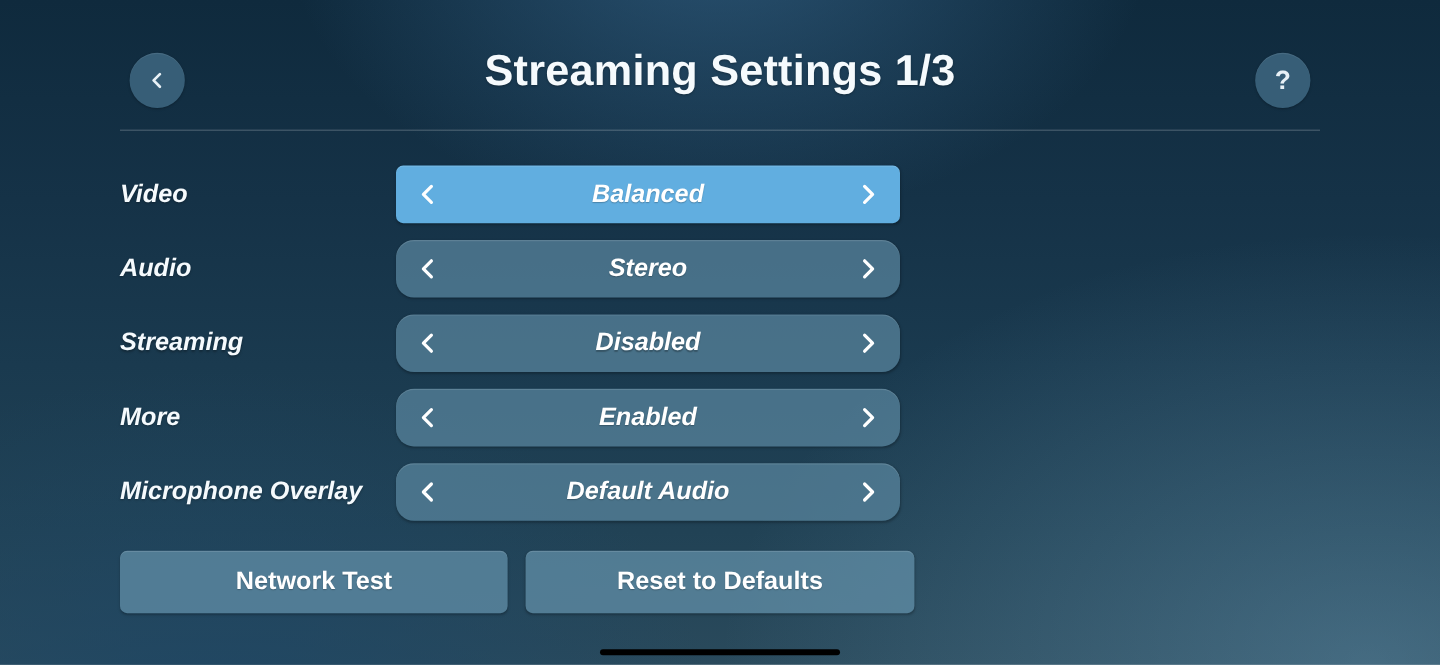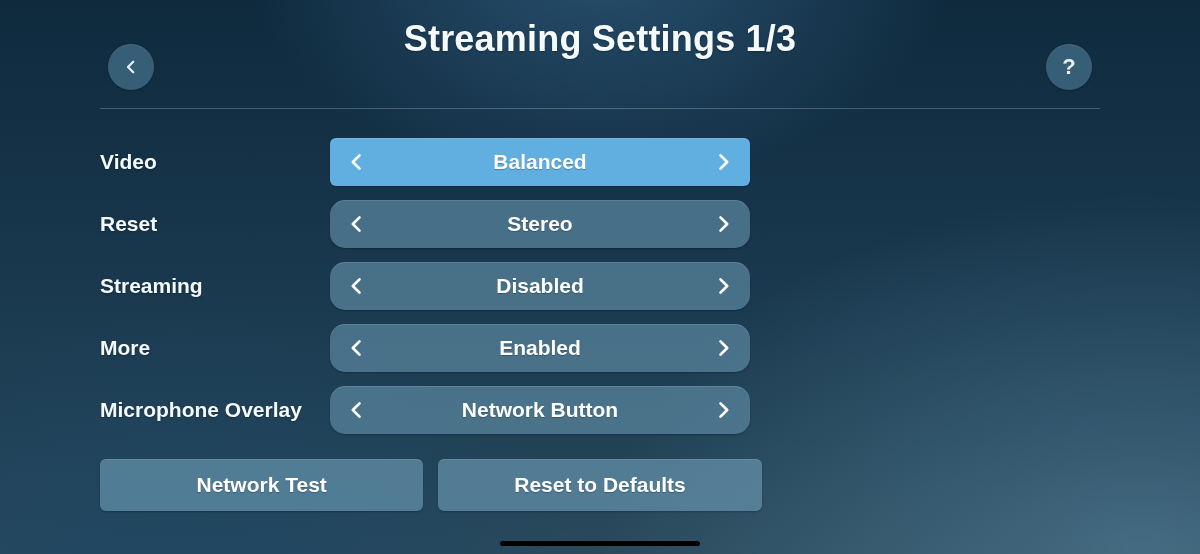--- a/index.html
+++ b/index.html
@@ -9,21 +9,21 @@
       radial-gradient(ellipse 700px 500px at 15% 110%, rgba(30,70,100,0.9), transparent 60%),
       radial-gradient(ellipse 900px 600px at 95% 100%, rgba(120,170,200,0.35), transparent 60%),
       radial-gradient(ellipse 600px 400px at 50% -10%, rgba(60,110,150,0.6), transparent 60%),
       linear-gradient(180deg, #0f2a3d 0%, #153247 30%, #1a3a4f 55%, #214255 80%, #2a4a5c 100%);
     color: #fff;
     position: relative;
   }
   .header {
     position: relative;
     display: flex;
-    align-items: flex-start;
+    align-items: center;
     justify-content: center;
     height: 100px;
     padding: 0 110px;
   }
   .circ-btn {
     position: absolute;
     top: 44px;
     width: 46px; height: 46px;
     border-radius: 50%;
     background: rgba(60,100,125,0.9);
@@ -43,20 +43,21 @@
     margin-top: 18px;
     text-shadow: 0 1px 2px rgba(0,0,0,0.3);
   }
   .divider {
     height: 1px;
     background: rgba(255,255,255,0.22);
     margin: 8px 100px 0 100px;
   }
   .content {
     padding: 22px 100px 0 100px;
+    font-style: italic;
   }
   .row {
     display: grid;
     grid-template-columns: 230px 420px 1fr;
     align-items: center;
     height: 62px;
   }
   .row-label {
     font-size: 21px;
     font-weight: 700;
@@ -142,21 +143,21 @@
       <div class="sel-value">Balanced</div>
       <div class="sel-arrow">
         <svg viewBox="0 0 24 24">
             <polyline points="9 4 17 12 9 20"></polyline>
           </svg>
       </div>
     </div>
   </div>
 
   <div class="row">
-    <div class="row-label">Reset</div>
+    <div class="row-label">Audio</div>
     <div class="selector normal">
       <div class="sel-arrow">
         <svg viewBox="0 0 24 24">
             <polyline points="15 4 7 12 15 20"></polyline>
           </svg>
       </div>
       <div class="sel-value">Stereo</div>
       <div class="sel-arrow">
         <svg viewBox="0 0 24 24">
             <polyline points="9 4 17 12 9 20"></polyline>
@@ -200,21 +201,21 @@
   </div>
 
   <div class="row">
     <div class="row-label">Microphone Overlay</div>
     <div class="selector normal">
       <div class="sel-arrow">
         <svg viewBox="0 0 24 24">
             <polyline points="15 4 7 12 15 20"></polyline>
           </svg>
       </div>
-      <div class="sel-value">Network Button</div>
+      <div class="sel-value">Default Audio</div>
       <div class="sel-arrow">
         <svg viewBox="0 0 24 24">
             <polyline points="9 4 17 12 9 20"></polyline>
           </svg>
       </div>
     </div>
   </div>
 
 </div>
 

